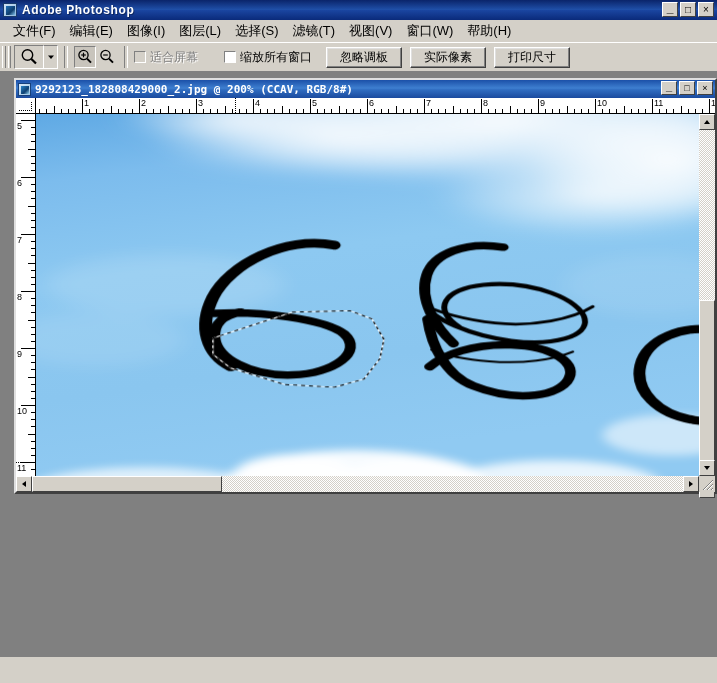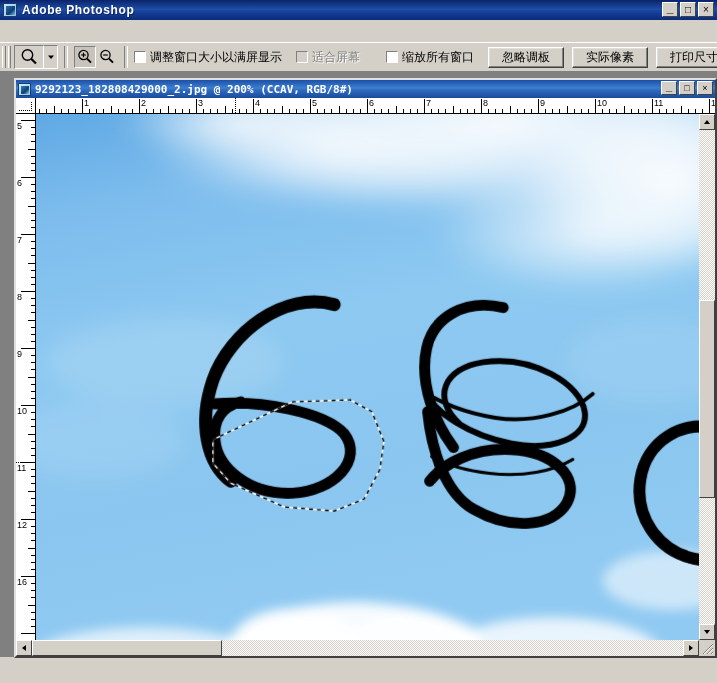--- a/index.html
+++ b/index.html
@@ -101,21 +101,21 @@
   .workspace{
     position:absolute;left:0;top:72px;width:717px;height:585px;
     background:#808080;
     border-top:1px solid #808080;
     box-sizing:border-box;
   }
   .ws-inner{position:absolute;left:4px;top:0px;right:0px;bottom:0;background:#808080;}
 
   
   .docwin{
-    position:absolute;left:14px;top:78px;width:703px;height:580px;
+    position:absolute;left:14px;top:78px;width:703px;height:416px;
     background:#d4d0c8;
     border:2px solid;border-color:#dfdfdf #404040 #404040 #dfdfdf;
     box-sizing:border-box;
   }
   .doc-titlebar{
     position:absolute;left:0;top:0;right:0;height:18px;
     background:linear-gradient(to bottom,#1b50a8 0%,#3e7fd0 45%,#2f6cc0 55%,#1a4a9e 100%);
     display:flex;align-items:center;padding-left:2px;box-sizing:border-box;
   }
   .doc-icon{
@@ -258,20 +258,31 @@
         </div>
       <div class="winbtn">
           <span>□</span>
         </div>
       <div class="winbtn">
           <span>×</span>
         </div>
     </div>
   </div>
 
+  <div class="menubar">
+    <div class="menu-item">文件(F)</div>
+    <div class="menu-item">编辑(E)</div>
+    <div class="menu-item">图像(I)</div>
+    <div class="menu-item">图层(L)</div>
+    <div class="menu-item">选择(S)</div>
+    <div class="menu-item">滤镜(T)</div>
+    <div class="menu-item">视图(V)</div>
+    <div class="menu-item">窗口(W)</div>
+    <div class="menu-item">帮助(H)</div>
+  </div>
 
   <div class="optionsbar">
     <div class="grip">
         <i></i>
         <i></i>
       </div>
 
     <div class="tool-current">
       <svg width="20" height="20" viewBox="0 0 20 20">
         <circle cx="8.5" cy="8" r="5.2" fill="none" stroke="#000" stroke-width="1.4"></circle>
@@ -297,24 +308,20 @@
     <div class="optbtn">
       <svg width="18" height="18" viewBox="0 0 18 18">
         <circle cx="7.5" cy="7" r="4.6" fill="none" stroke="#000" stroke-width="1.3"></circle>
         <line x1="5.2" y1="7" x2="9.8" y2="7" stroke="#000" stroke-width="1.2"></line>
         <line x1="11" y1="10.6" x2="15" y2="14.6" stroke="#000" stroke-width="1.9"></line>
       </svg>
     </div>
 
     <div class="sep"></div>
 
-    <div class="chk-wrap">
-      <div class="chk"></div>
-      <div class="chk-lab">调整窗口大小以满屏显示</div>
-    </div>
     <div class="chk-wrap">
       <div class="chk dis"></div>
       <div class="chk-lab dis">适合屏幕</div>
     </div>
     <div class="chk-wrap" style="margin-left:12px;">
       <div class="chk"></div>
       <div class="chk-lab">缩放所有窗口</div>
     </div>
 
     <div class="pbtn">忽略调板</div>

